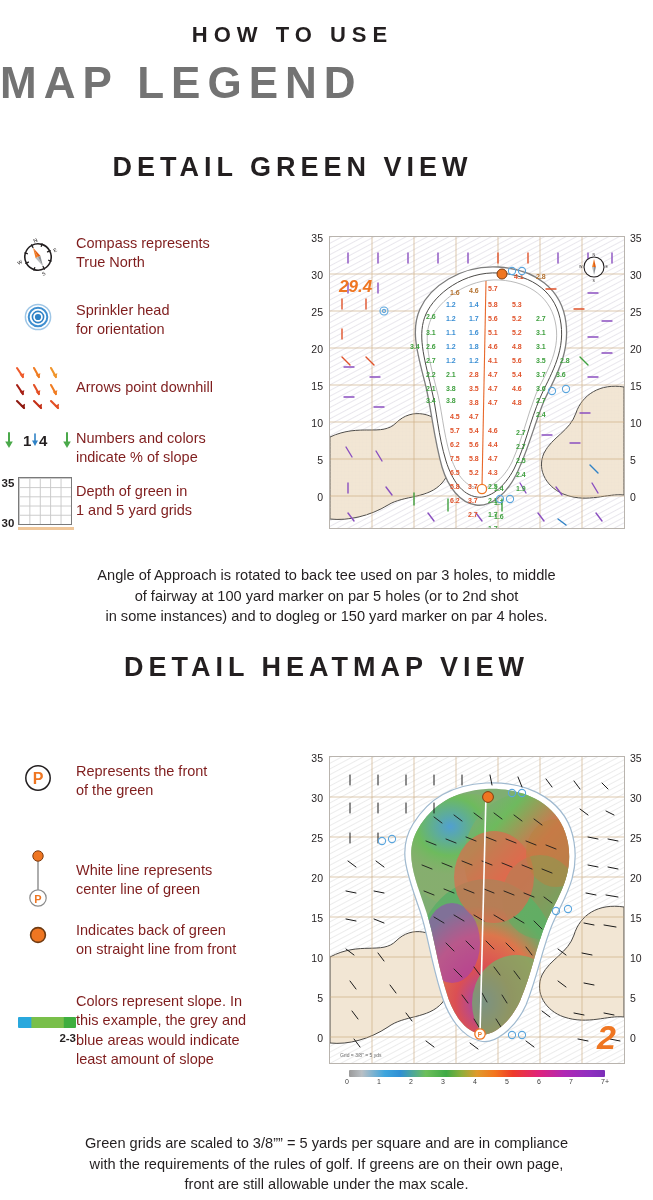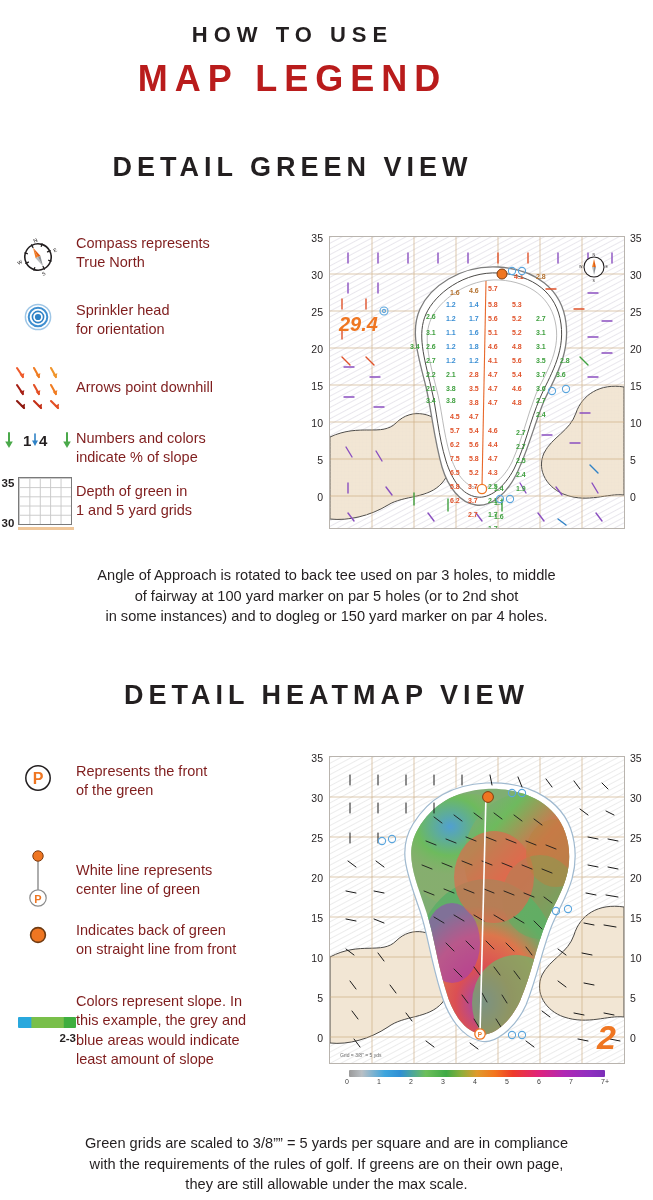--- a/index.html
+++ b/index.html
@@ -9,22 +9,22 @@
     color:#231f20;overflow:hidden;position:relative;
   }
   .page{position:relative;width:585px;height:1200px;}
 
   
   .h-kicker{
     position:absolute;left:0;right:0;text-align:center;
     font-size:22px;font-weight:bold;letter-spacing:6px;color:#231f20;
   }
   .h-main{
-    position:absolute;left:0;right:0;text-align:center;
-    font-size:36px;font-weight:bold;letter-spacing:7px;color:#b91c1c;
+    position:absolute;left:0;right:0;text-align:left;
+    font-size:44px;font-weight:bold;letter-spacing:7px;color:#737373;
   }
   .h-section{
     position:absolute;left:0;right:0;text-align:center;
     font-size:27px;font-weight:bold;letter-spacing:5px;color:#231f20;
   }
 
   
   .legend{position:absolute;}
   .leg-row{position:absolute;display:flex;align-items:flex-start;}
   .leg-icon{width:76px;flex:0 0 76px;display:flex;align-items:center;justify-content:center;}
@@ -486,31 +486,31 @@
             <polygon points="0,8 1.9,0 0,0" fill="#8d9195"></polygon>
             <text x="-1.5" y="-11" font-size="3.6" fill="#231f20" font-family="Liberation Sans,sans-serif">N</text>
             <text x="11.5" y="1" font-size="3.6" fill="#231f20" font-family="Liberation Sans,sans-serif">E</text>
             <text x="-1.5" y="14.5" font-size="3.6" fill="#231f20" font-family="Liberation Sans,sans-serif">S</text>
             <text x="-15" y="1" font-size="3.6" fill="#231f20" font-family="Liberation Sans,sans-serif">W</text>
           </g>
         </g>
         </svg>
       </div>
 
-      <div class="orangenum" style="left:36px;top:45px;font-size:20px;margin-top:36px;">29.4</div>
+      <div class="orangenum" style="left:36px;top:45px;font-size:17px;">29.4</div>
     </div>
   </div>
 
   <div class="caption" style="top:565px;">
     <div>Angle of Approach is rotated to back tee used on par 3 holes, to middle</div>
     <div>of fairway at 100 yard marker on par 5 holes (or to 2nd shot</div>
     <div>in some instances) and to dogleg or 150 yard marker on par 4 holes.</div>
   </div>
 
-  <div class="h-section" style="top:680px;">DETAIL HEATMAP VIEW</div>
+  <div class="h-section" style="top:652px;">DETAIL HEATMAP VIEW</div>
 
   <div class="legend" style="left:0;top:755px;width:300px;height:330px;">
 
     <div class="leg-row" style="top:6px;left:0;">
       <div class="leg-icon">
         <svg width="34" height="34" viewBox="0 0 34 34">
           <circle cx="17" cy="17" r="12.2" fill="#ffffff" stroke="#231f20" stroke-width="1.5"></circle>
           <text x="17" y="23" text-anchor="middle" font-size="16" font-weight="bold" font-family="Liberation Sans,sans-serif" fill="#ef7622">P</text>
         </svg>
       </div>
@@ -800,14 +800,14 @@
       <span>5</span>
       <span>6</span>
       <span>7</span>
       <span>7+</span>
     </div>
   </div>
 
   <div class="caption" style="top:1133px;">
     <div>Green grids are scaled to 3/8”” = 5 yards per square and are in compliance</div>
     <div>with the requirements of the rules of golf. If greens are on their own page,</div>
-    <div>they are still allowable under the max scale.</div>
+    <div>front are still allowable under the max scale.</div>
   </div>
 
 </body></html>

